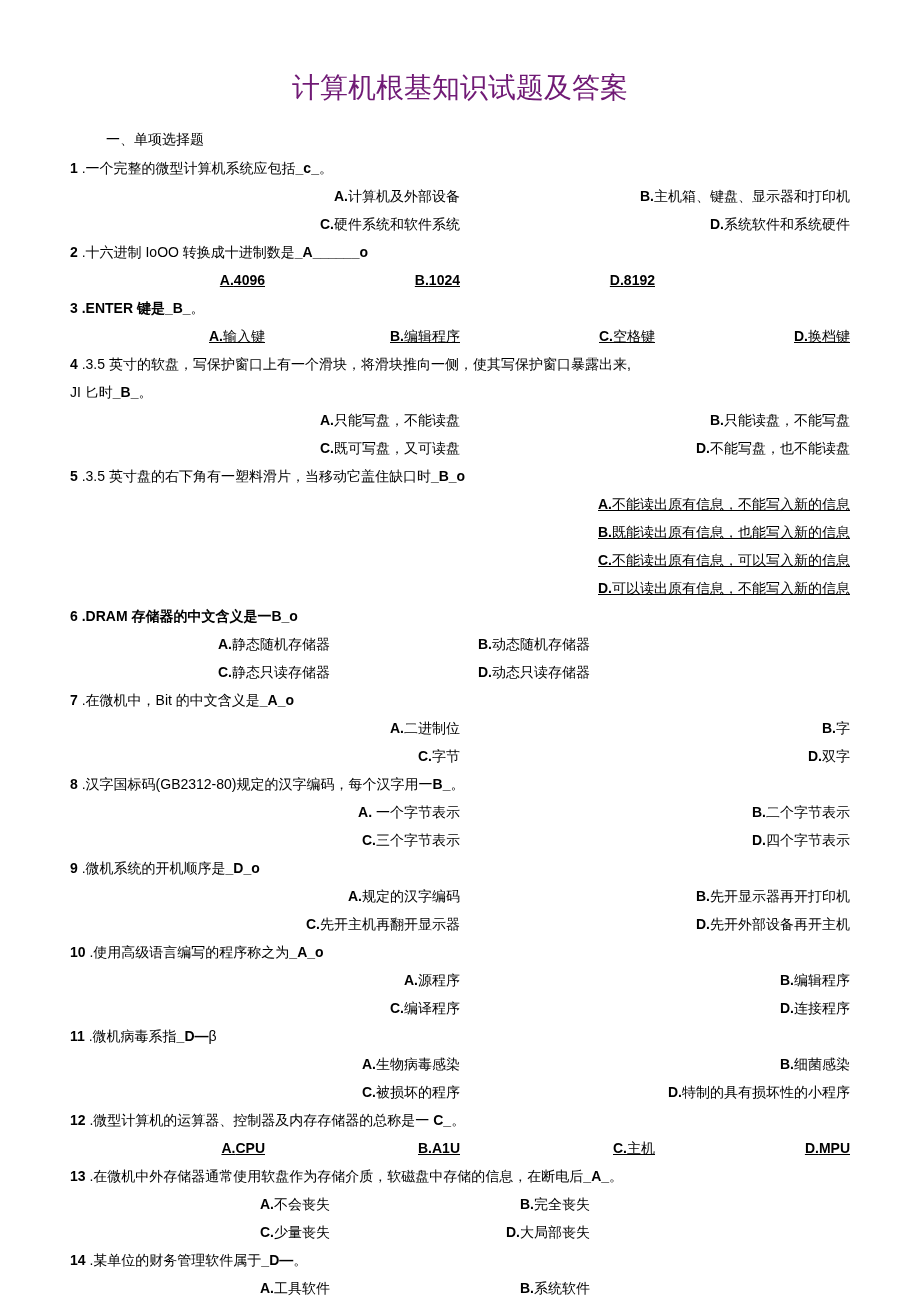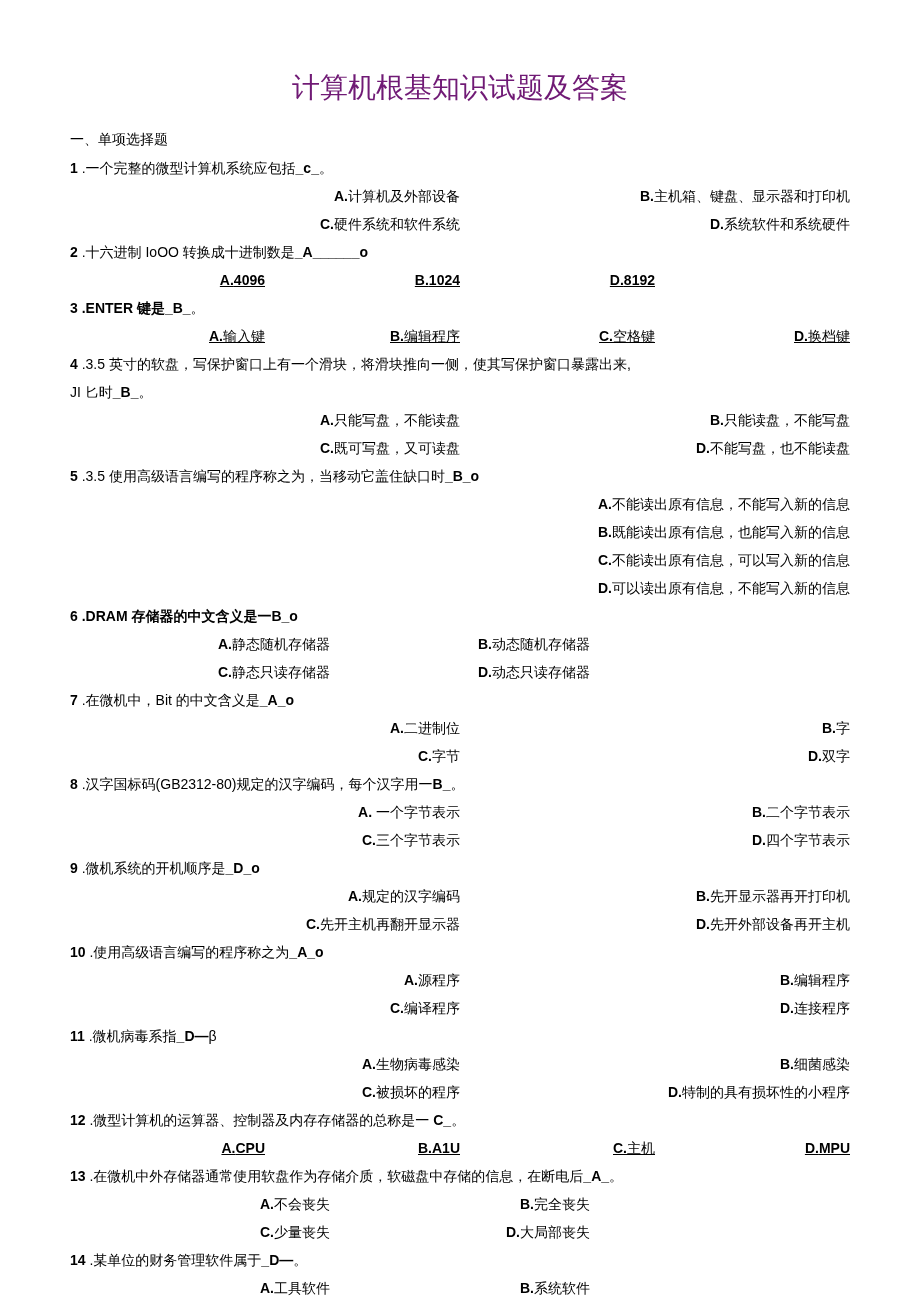--- a/index.html
+++ b/index.html
@@ -16,40 +16,41 @@
   h1 {
     text-align: center;
     color: #701a75;
     font-size: 28px;
     font-weight: 500;
     margin: 0 0 10px 0;
     font-family: "SimSun", serif;
   }
   .section-head {
     font-family: "SimSun", serif;
+    margin-left: 36px;
   }
   .q-row {
     display: block;
   }
   .bold {
     font-weight: bold;
     font-family: Arial, "Microsoft YaHei", sans-serif;
   }
   .opts-row {
     display: flex;
     flex-wrap: wrap;
   }
   .opt {
     flex: 0 0 auto;
     text-align: right;
   }
   .w25 { width: 25%; text-decoration: underline; }
   .w50 { width: 50%; }
   .w33 { width: 33.33%; }
-  .w100 { width: 100%; }
+  .w100 { width: 100%; text-decoration: underline; }
   .opt .bold { font-weight: bold; }
   .stem .bold { font-weight: bold; }
 </style>
 </head>
 <body>
 
 <h1>计算机根基知识试题及答案</h1>
 
 <div class="section-head">一、单项选择题</div>
 
@@ -84,21 +85,21 @@
       <div class="q-row stem"><span class="bold">4</span><span>   .3.5 英寸的软盘，写保护窗口上有一个滑块，将滑块推向一侧，使其写保护窗口暴露出来,</span></div>
       <div class="q-row stem"><span>JI 匕时</span><span class="bold">_B_</span><span>。</span></div>
       <div class="opts-row">
         <div class="opt w50"><span class="bold">A.</span><span>只能写盘，不能读盘</span></div>
         <div class="opt w50"><span class="bold">B.</span><span>只能读盘，不能写盘</span></div>
         <div class="opt w50"><span class="bold">C.</span><span>既可写盘，又可读盘</span></div>
         <div class="opt w50"><span class="bold">D.</span><span>不能写盘，也不能读盘</span></div>
       </div>
     </div>
     <div>
-      <div class="q-row stem"><span class="bold">5</span><span>   .3.5 使用高级语言编写的程序称之为，当移动它盖住缺口时</span><span class="bold">_B_o</span></div>
+      <div class="q-row stem"><span class="bold">5</span><span>   .3.5 英寸盘的右下角有一塑料滑片，当移动它盖住缺口时</span><span class="bold">_B_o</span></div>
       <div class="opts-row">
         <div class="opt w100"><span class="bold">A.</span><span>不能读出原有信息，不能写入新的信息</span></div>
         <div class="opt w100"><span class="bold">B.</span><span>既能读出原有信息，也能写入新的信息</span></div>
         <div class="opt w100"><span class="bold">C.</span><span>不能读出原有信息，可以写入新的信息</span></div>
         <div class="opt w100"><span class="bold">D.</span><span>可以读出原有信息，不能写入新的信息</span></div>
       </div>
     </div>
     <div>
       <div class="q-row stem"><span class="bold">6</span><span class="bold">   .DRAM 存储器的中文含义是一</span><span class="bold">B_o</span></div>
       <div class="opts-row">

